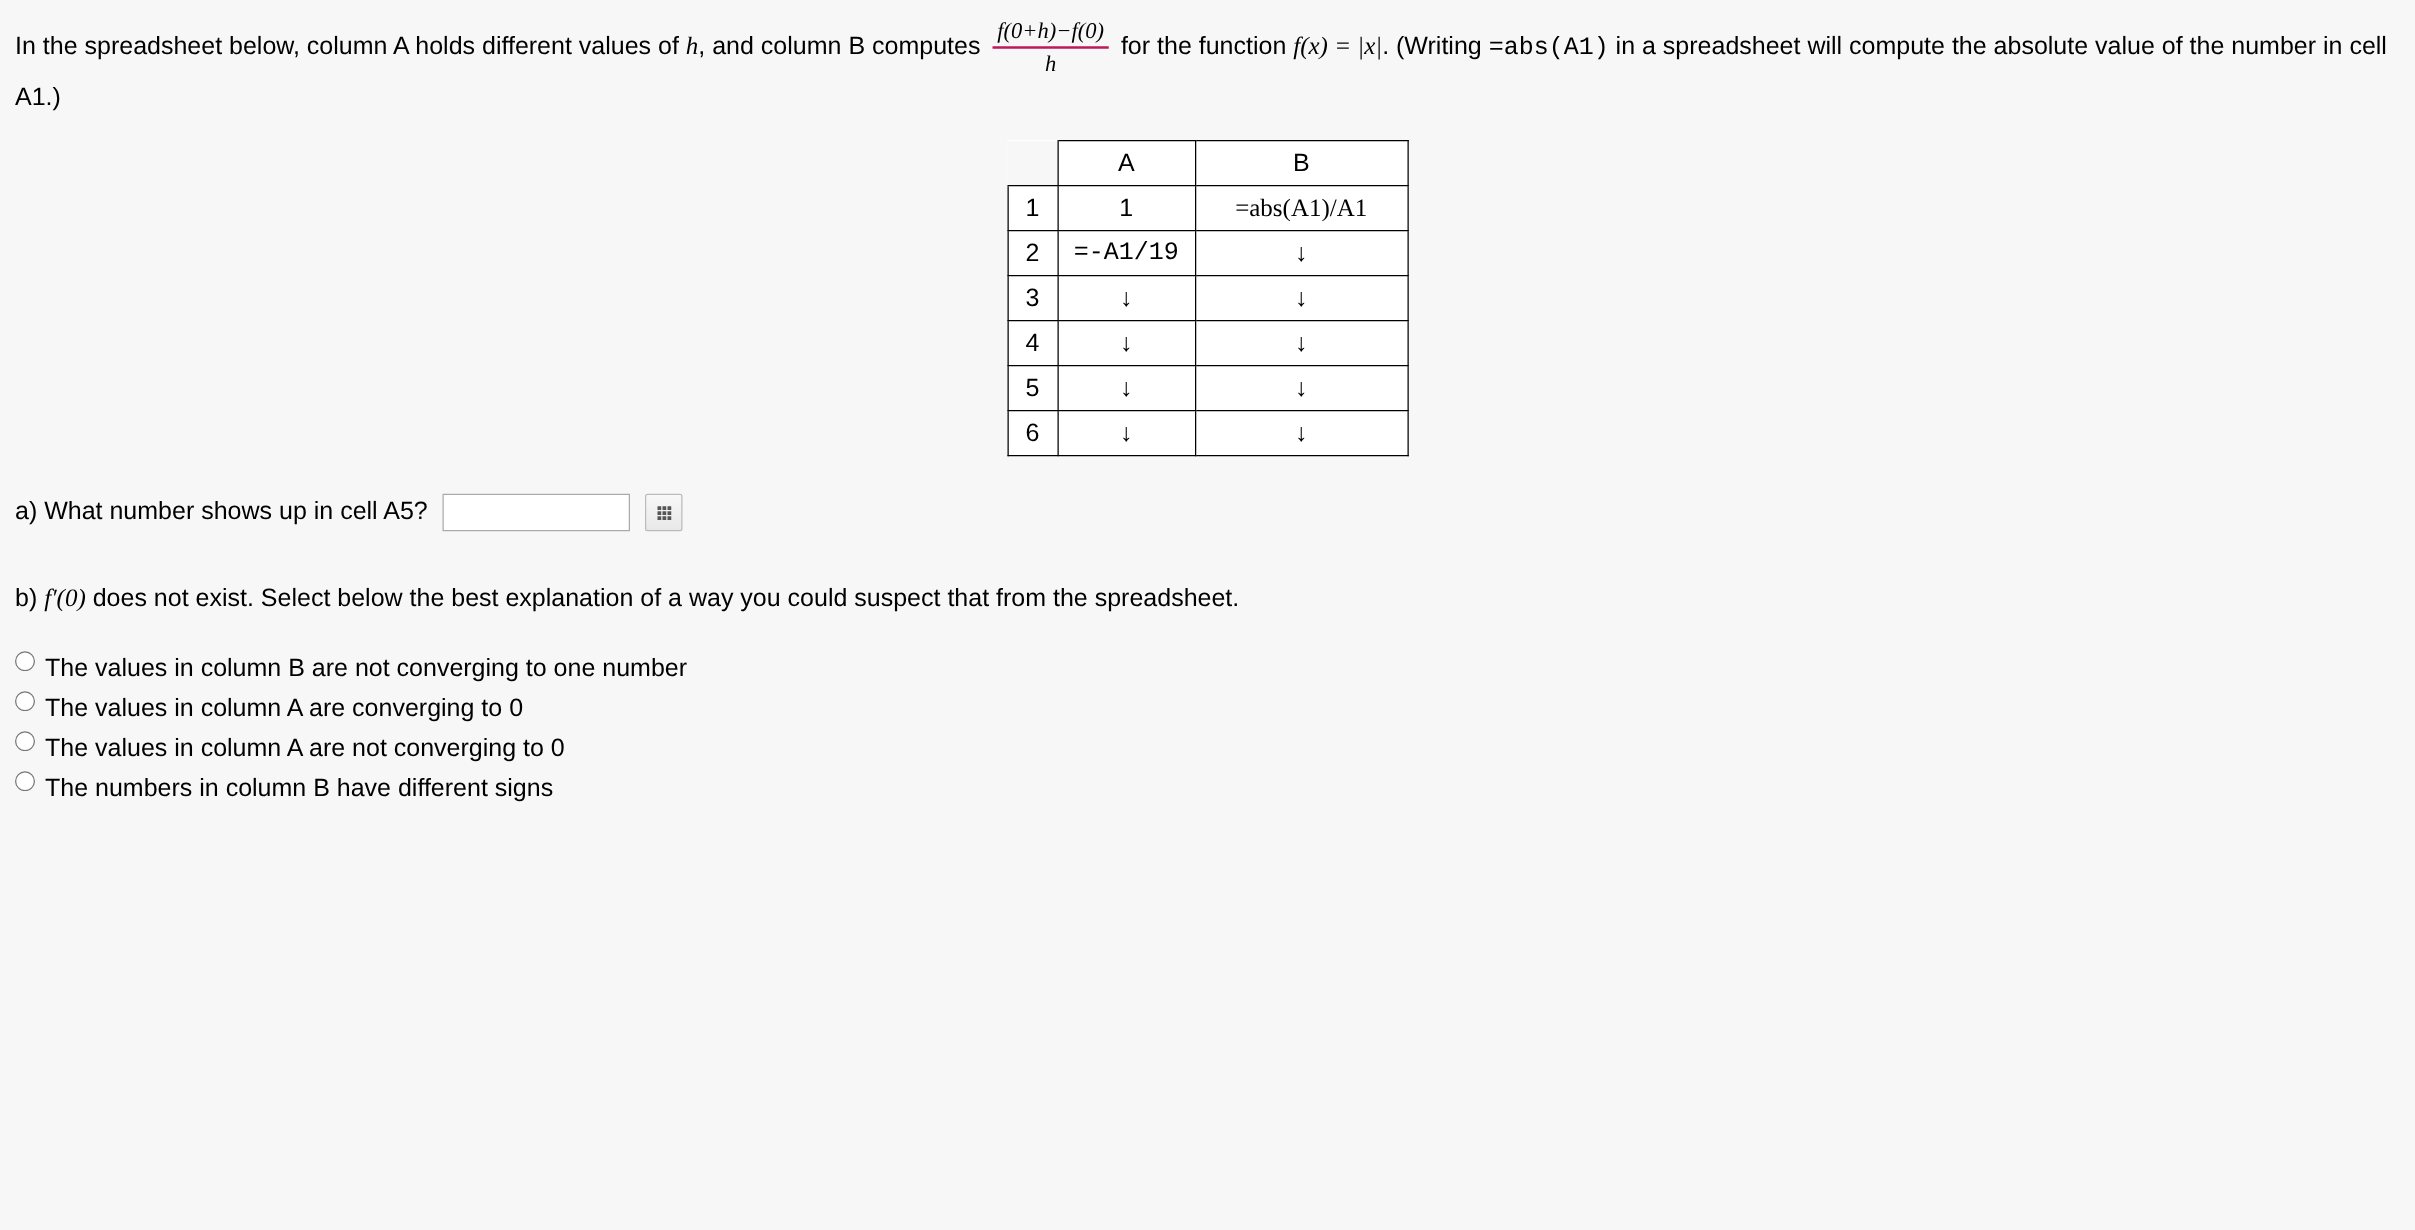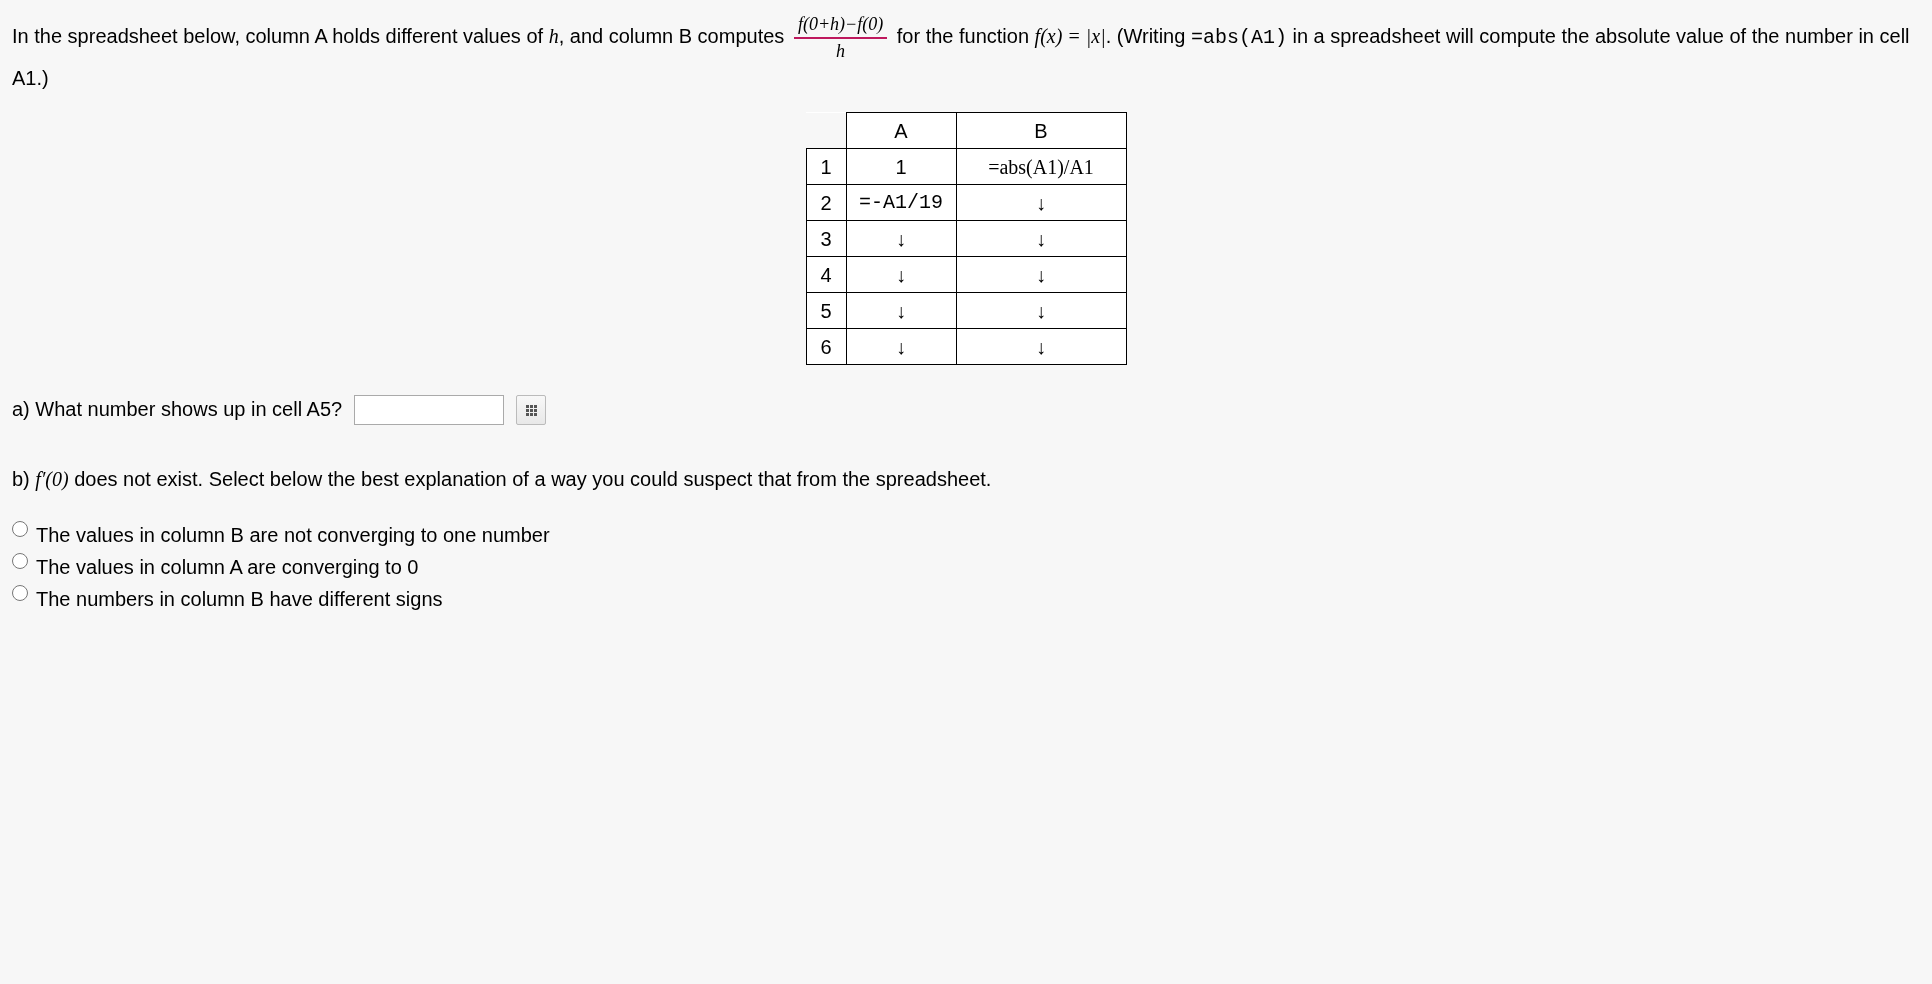--- a/index.html
+++ b/index.html
@@ -186,15 +186,19 @@
   <div class="option-row">
     <input type="radio" name="qb" style="">
     <span>The values in column B are not converging to one number</span>
   </div>
   <div class="option-row">
     <input type="radio" name="qb" style="">
     <span>The values in column A are converging to 0</span>
   </div>
   <div class="option-row">
     <input type="radio" name="qb" style="">
+    <span>The values in column A are not converging to 0</span>
+  </div>
+  <div class="option-row">
+    <input type="radio" name="qb" style="">
     <span>The numbers in column B have different signs</span>
   </div>
 </div>
 
 </body></html>

